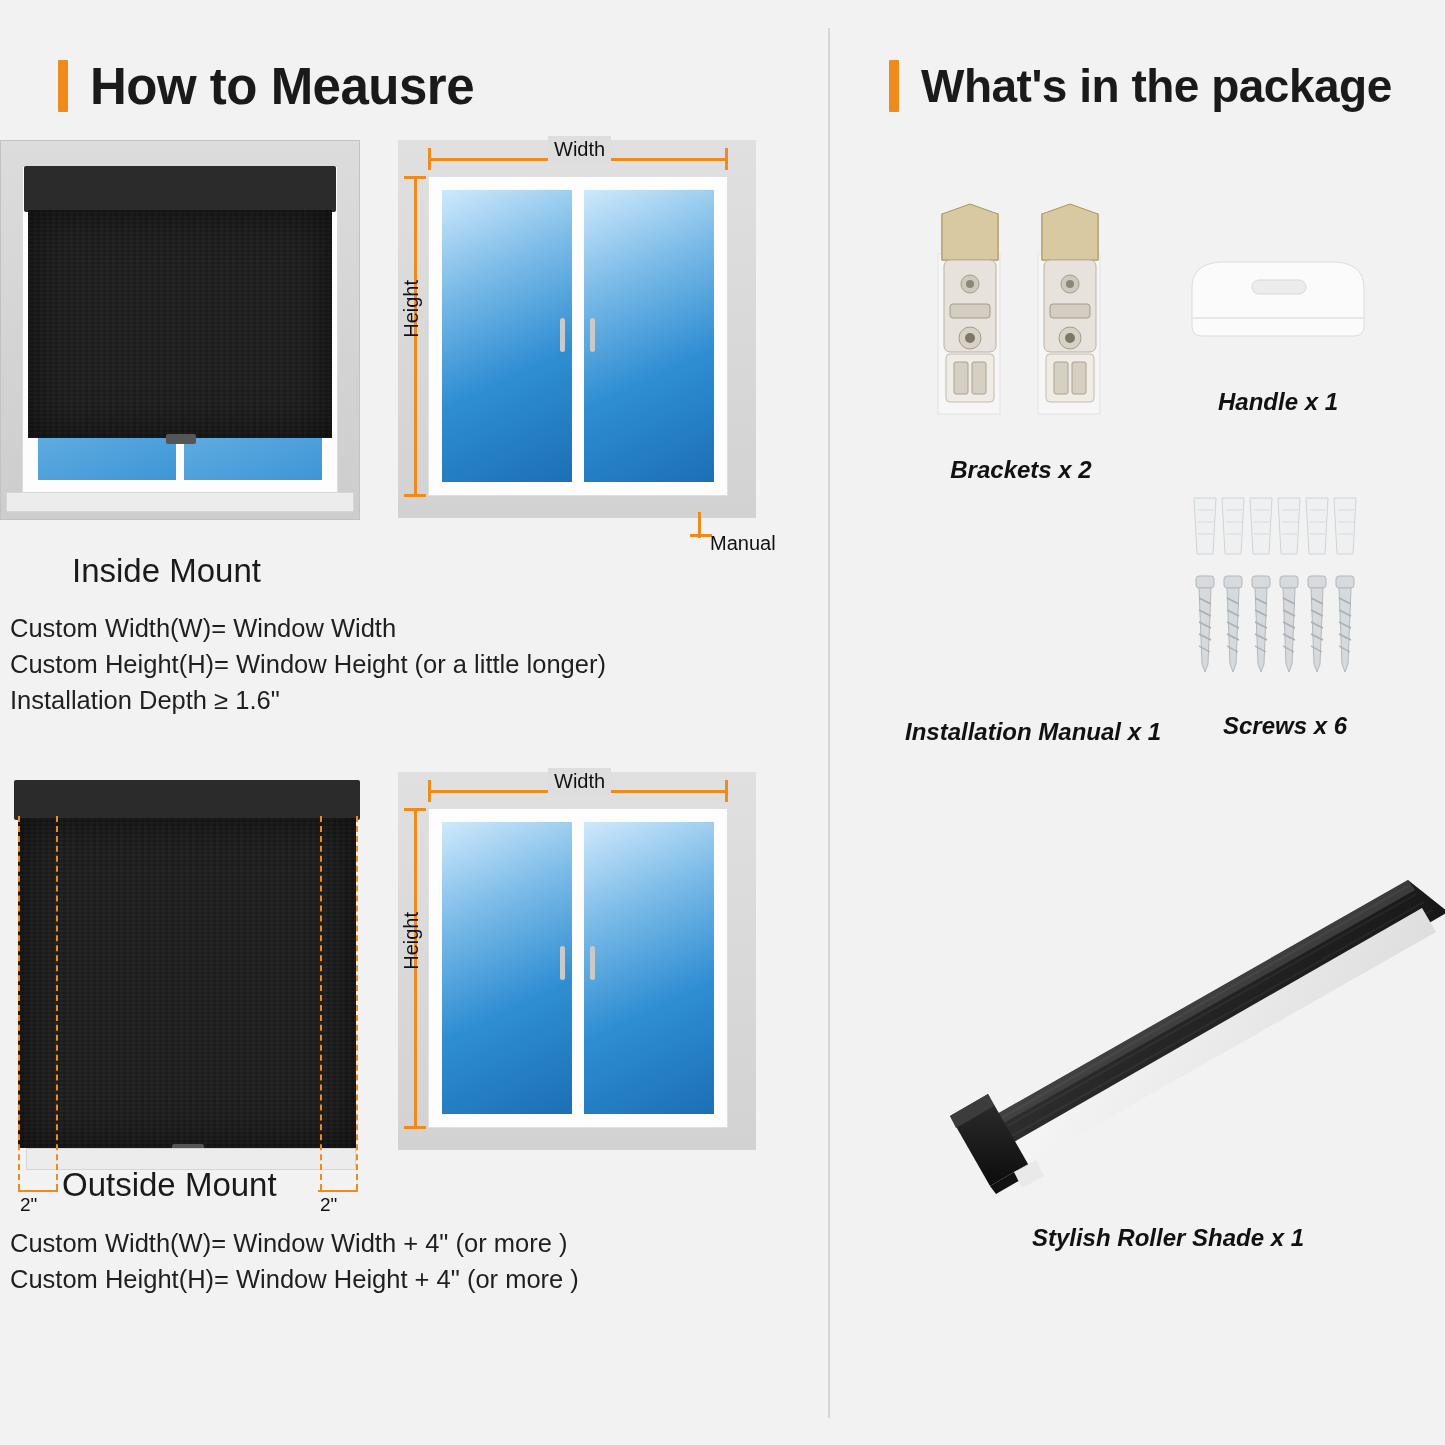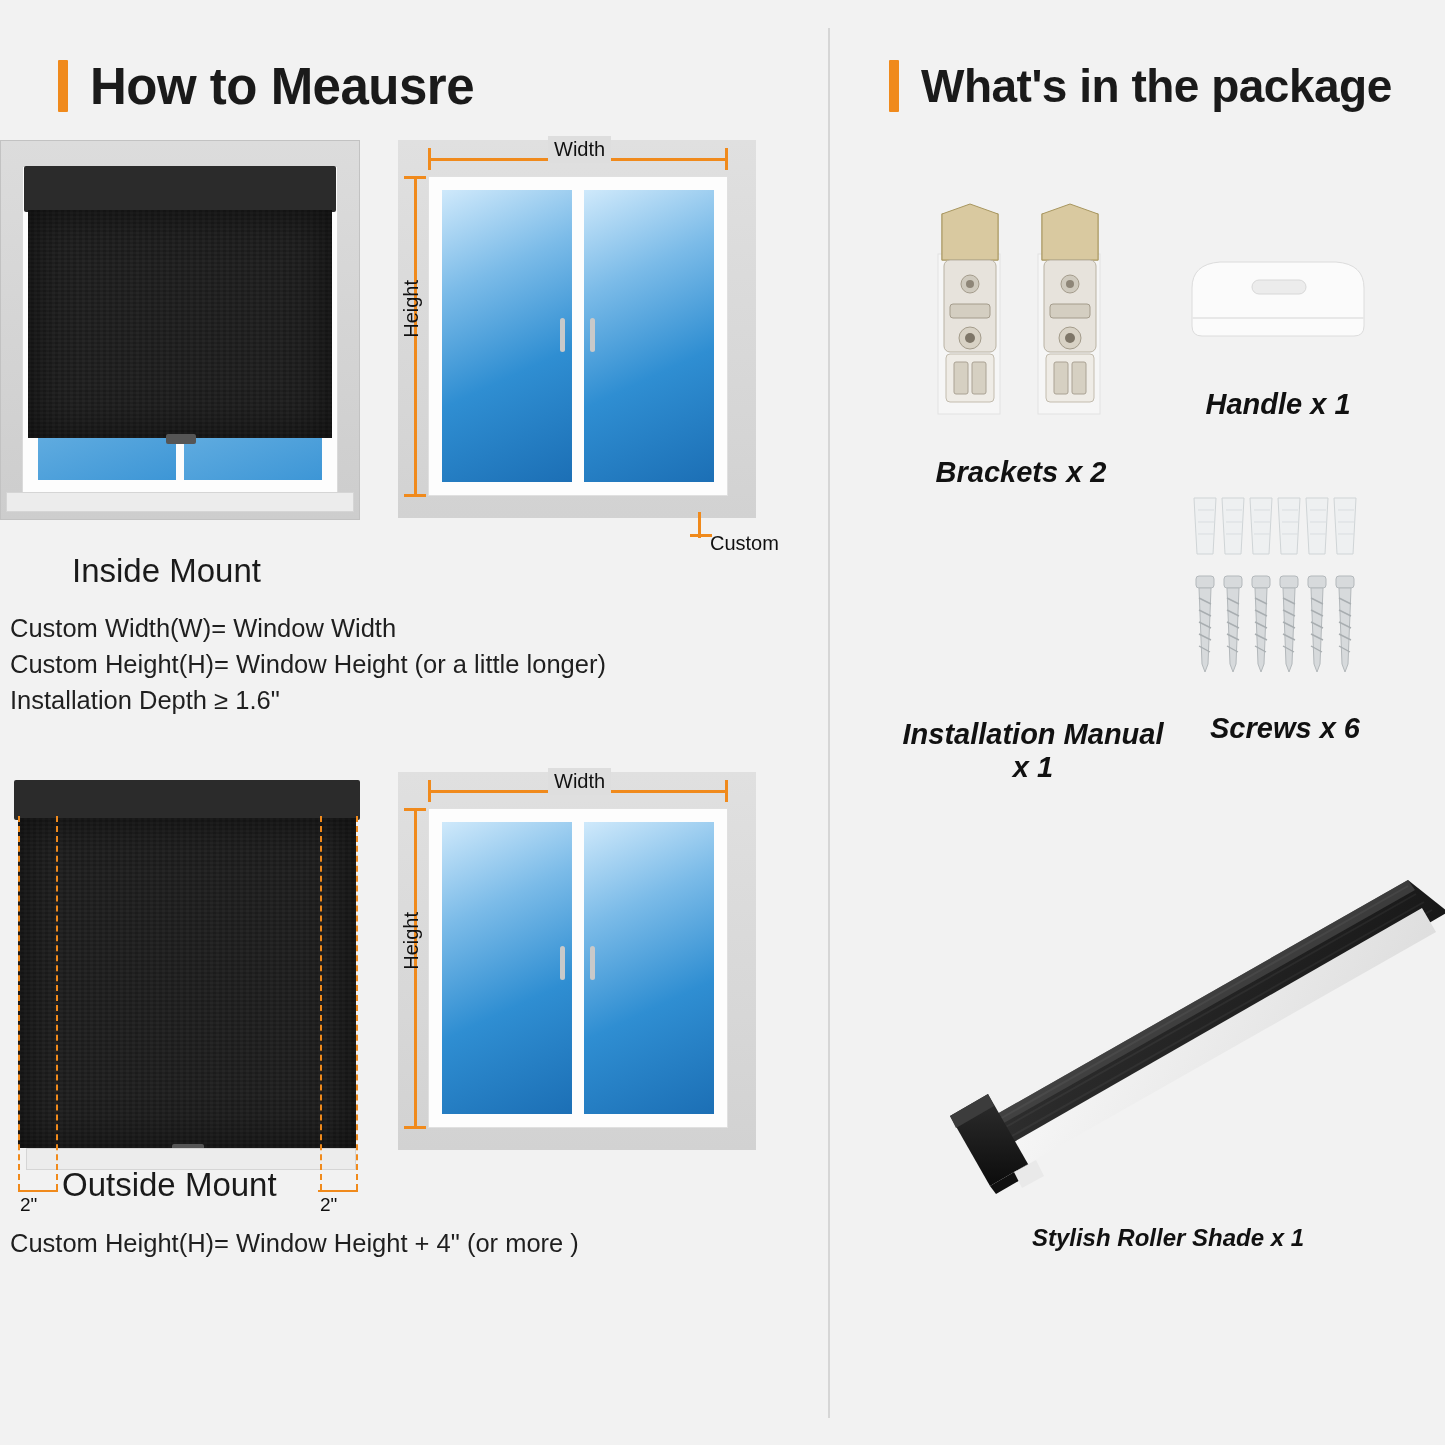--- a/index.html
+++ b/index.html
@@ -77,21 +77,21 @@
 
   .dash-v {
     position: absolute; width: 0; border-left: 2px dashed #f08a1c;
   }
   .tick-h { position: absolute; height: 2px; background: #f08a1c; }
   .tick-label { position: absolute; font-size: 19px; color: #111; }
 
   
   .pkg-caption {
     position: absolute; font-style: italic; font-weight: bold; color: #111;
-    font-size: 29px; text-align: center;
+    font-size: 24px; text-align: center;
   }
 
   .manual {
     position: absolute; background: #fafafa; border: 1px solid #ddd;
     box-shadow: 0 1px 3px rgba(0,0,0,0.12);
   }
   .manual-title { position: absolute; font-size: 9px; font-weight: bold; color: #333; text-align: center; width: 100%; }
   .manual-sub { position: absolute; font-size: 6px; color: #666; text-align: center; width: 100%; }
   .manual-box { position: absolute; border: 1px solid #cfcfcf; background: #fff; }
   .manual-line { position: absolute; height: 2px; background: #dcdcdc; }
@@ -146,21 +146,21 @@
       <div class="dim-cap" style="left:327px; top:8px; width:3px; height:22px;"></div>
       <div class="dim-label" style="left:150px; top:-4px; background:#dedede; padding:2px 6px;">Width</div>
 
       <div class="dim-line" style="left:16px; top:36px; width:3px; height:320px;"></div>
       <div class="dim-cap" style="left:6px; top:36px; width:22px; height:3px;"></div>
       <div class="dim-cap" style="left:6px; top:354px; width:22px; height:3px;"></div>
       <div class="dim-label vert" style="left:2px; top:140px;">Height</div>
 
       <div class="dim-line" style="left:300px; top:372px; width:3px; height:26px;"></div>
       <div class="dim-cap" style="left:292px; top:394px; width:22px; height:3px;"></div>
-      <div class="dim-label" style="left:312px; top:392px;">Custom</div>
+      <div class="dim-label" style="left:312px; top:392px;">Manual</div>
     </div>
 
     <div class="mount-title" style="left:72px; top:552px;">Inside Mount</div>
 
     <div class="mount-lines" style="left:10px; top:610px; width:700px;">
       <div>Custom Width(W)= Window Width</div>
       <div>Custom Height(H)= Window Height (or a little longer)</div>
       <div>Installation Depth ≥ 1.6"</div>
     </div>
 
@@ -204,20 +204,21 @@
 
       <div class="dim-line" style="left:16px; top:58px; width:3px; height:320px;"></div>
       <div class="dim-cap" style="left:6px; top:58px; width:22px; height:3px;"></div>
       <div class="dim-cap" style="left:6px; top:376px; width:22px; height:3px;"></div>
       <div class="dim-label vert" style="left:2px; top:162px;">Height</div>
     </div>
 
     <div class="mount-title" style="left:62px; top:1166px;">Outside Mount</div>
 
     <div class="mount-lines" style="left:10px; top:1225px; width:700px;">
+      <div>Custom Width(W)= Window Width + 4" (or more )</div>
       <div>Custom Height(H)= Window Height + 4" (or more )</div>
     </div>
 
   </div>
 
   <div class="col-right">
 
     <div class="heading" style="padding-left:45px;">
       <div class="bar"></div>
       <div class="htext">What's in the package</div>

